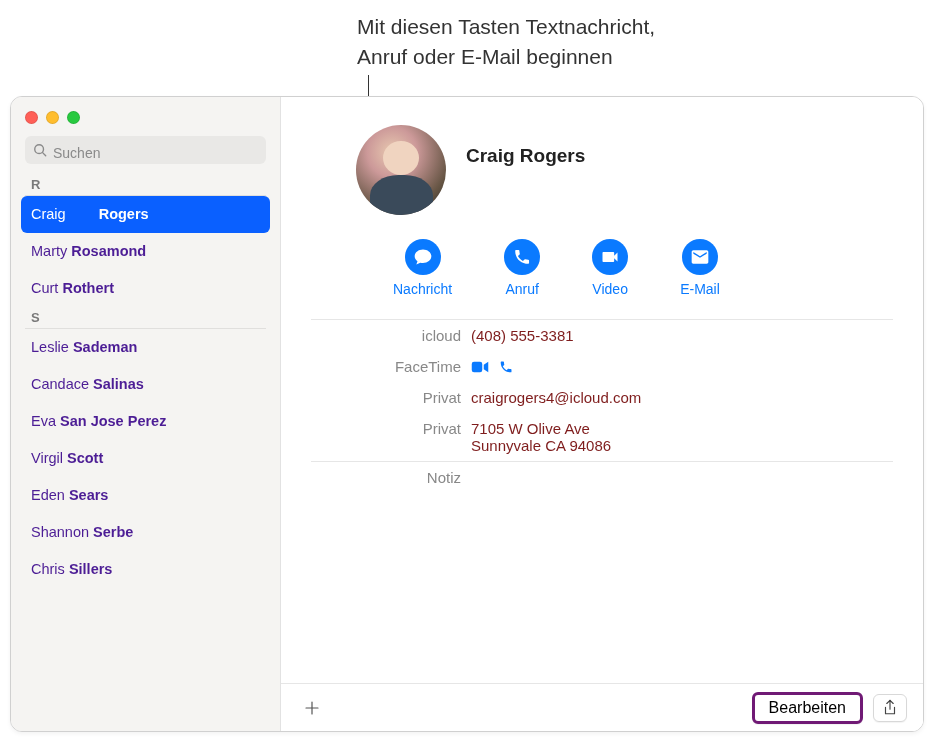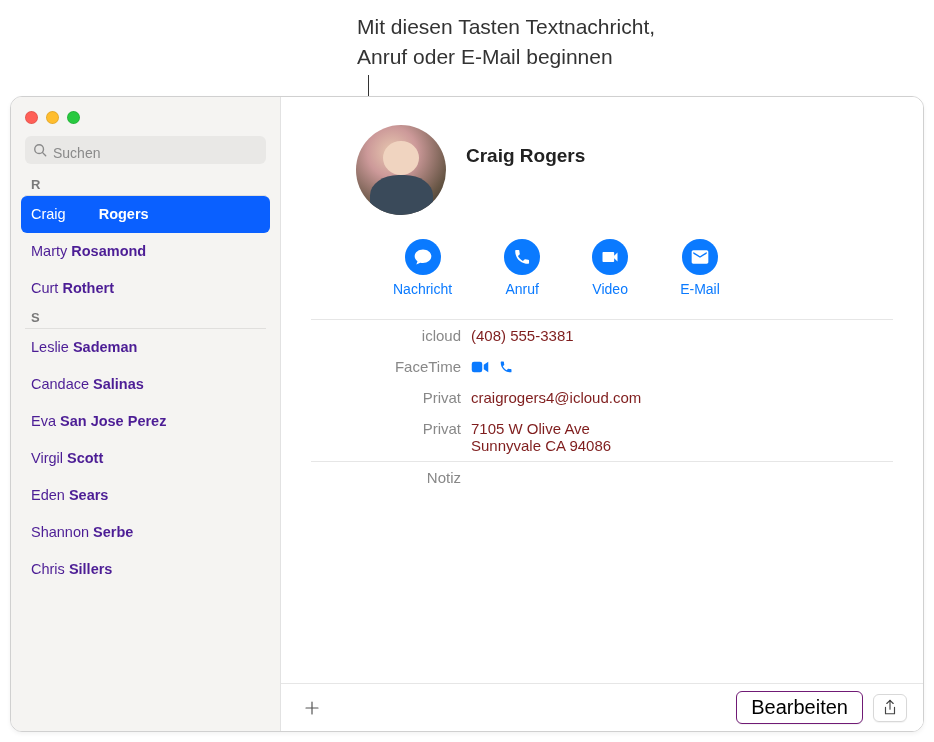--- a/index.html
+++ b/index.html
@@ -249,25 +249,25 @@
       color: #555;
       font-size: 20px;
       font-weight: 300;
     }
     .right-buttons {
       display: flex;
       gap: 10px;
       align-items: center;
     }
     .edit-btn {
-      border: 1px solid #701a75;
+      border: 3px solid #701a75;
       background: #fff;
       border-radius: 6px;
       padding: 4px 14px;
-      font-size: 20px;
+      font-size: 16px;
       cursor: pointer;
       box-shadow: 0 1px 1px rgba(0,0,0,0.05);
     }
     .share-btn {
       border: 1px solid #d8d8d8;
       background: #fff;
       border-radius: 6px;
       width: 34px;
       height: 28px;
       display: flex;

